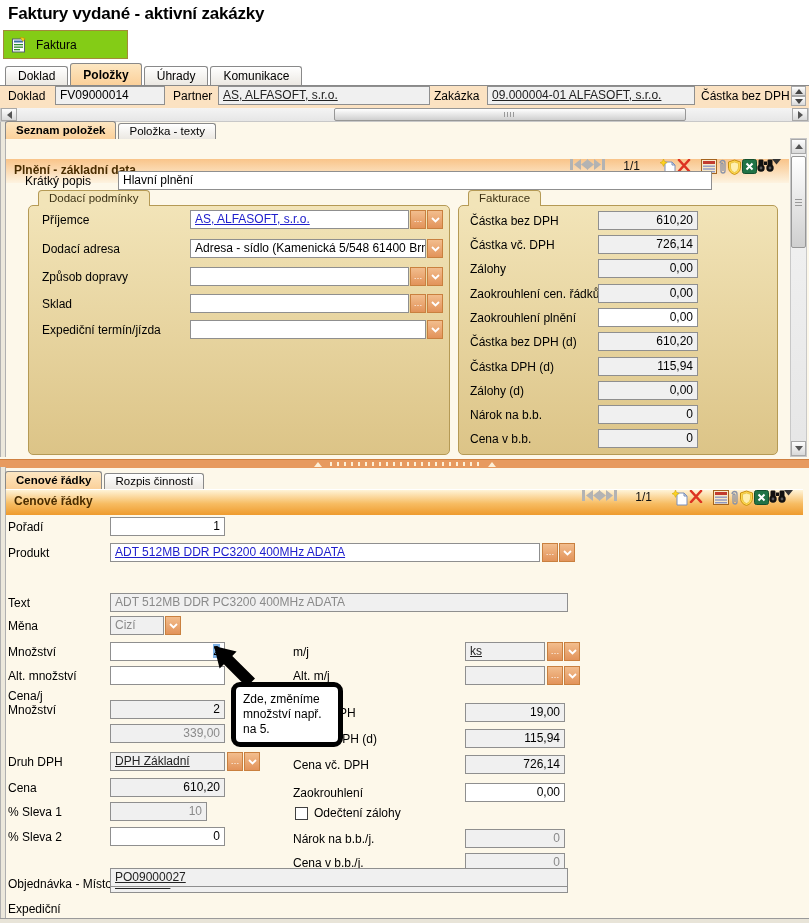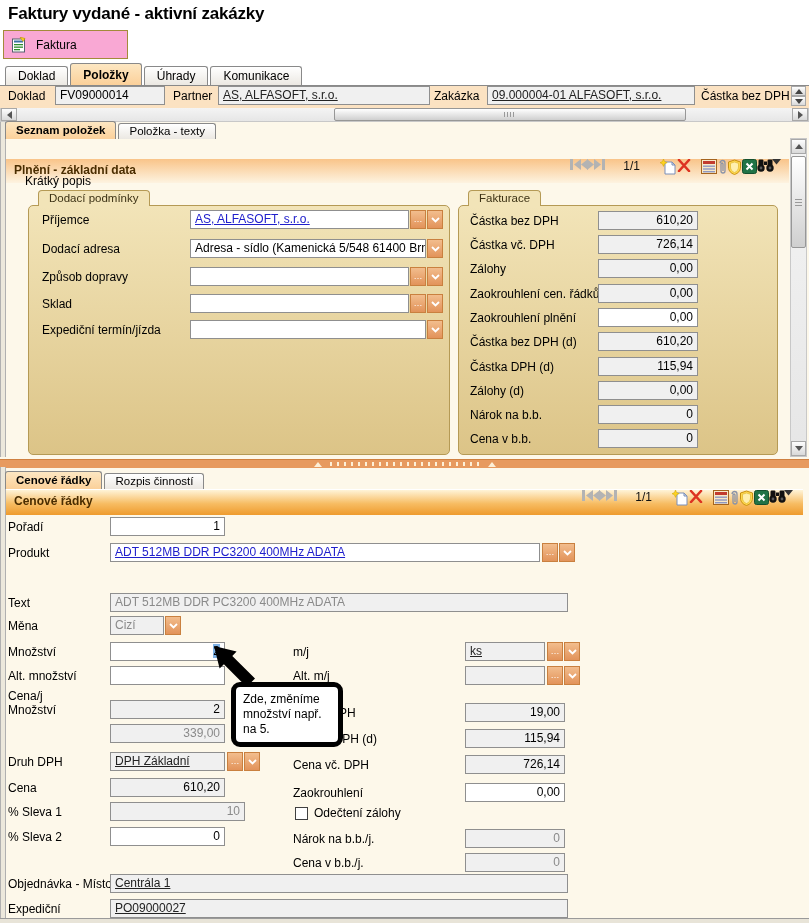--- a/index.html
+++ b/index.html
@@ -48,21 +48,21 @@
   .chk{position:absolute;width:13px;height:13px;background:#fff;border:1px solid #404040;box-sizing:border-box;cursor:pointer;}
   .sel{background:#7fb2e5;}
   .splitter{position:absolute;left:0;width:809px;height:8px;background:#e79a5f;border-top:1px solid #cf8040;
             display:flex;align-items:center;justify-content:center;cursor:row-resize;}
   .splitter .dots{width:150px;height:4px;background:repeating-linear-gradient(90deg,#fdf0d8 0 2px,rgba(0,0,0,0) 2px 7px);margin:0 8px;}
   .splitter .tri{width:0;height:0;border-left:4px solid transparent;border-right:4px solid transparent;border-bottom:5px solid #fdf0d8;}
   .callout{position:absolute;background:#fff;border:5px solid #000;border-radius:9px;padding:5px 7px;
            line-height:15px;z-index:6;}
   .whiteband{position:absolute;left:0;top:0;width:809px;height:85px;background:#ffffff;}
   .docbar{position:absolute;left:0;top:85px;width:809px;height:22px;background:#fbe2c2;border-top:1px solid #898989;z-index:2;}
-  .fbtn{position:absolute;left:3px;top:30px;width:125px;height:29px;background:#f9a8d4;border:1px solid #a38a3a;
+  .fbtn{position:absolute;left:3px;top:30px;width:125px;height:29px;background:#84cc16;border:1px solid #a38a3a;
         box-sizing:border-box;display:flex;align-items:center;cursor:pointer;}
   .fbtn .ic{margin:0 10px 0 7px;display:inline-flex;}
   .title{position:absolute;left:8px;top:4px;font-size:17px;font-weight:bold;letter-spacing:-0.2px;}
 </style>
 </head>
 <body>
 
 <div id="app">
 
   <div class="whiteband"></div>
@@ -206,20 +206,21 @@
         </span>
       <span class="tic" style="margin-left:-2px">
           <svg width="9" height="6">
             <polygon points="0,0 9,0 4.5,5.5" fill="#333"></polygon>
           </svg>
         </span>
     </div>
   </div>
 
   <div class="lbl" style="left:25px;top:172px">Krátký popis</div>
+  <div class="fld" style="left:118px;top:171px;width:594px">Hlavní plnění</div>
 
   <div class="grptab" style="left:38px;top:190px">Dodací podmínky</div>
   <div class="grp" style="left:28px;top:205px;width:420px;height:248px"></div>
 
   <div class="lbl" style="left:42px;top:211px">Příjemce</div>
   <div class="fld" style="left:190px;top:210px;width:219px"><span class="lnk">AS, ALFASOFT, s.r.o.</span></div>
   <div class="sq" style="left:410px;top:210px">…</div>
   <div class="sq" style="left:427px;top:210px"><svg width="9" height="6">
         <polyline points="1,1 4.5,4.5 8,1" fill="none" stroke="#fff" stroke-width="1.8"></polyline>
       </svg></div>
@@ -420,21 +421,21 @@
   <div class="fld ro" style="left:110px;top:752px;width:115px"><span class="lnkd dim">DPH Základní</span></div>
   <div class="sq" style="left:227px;top:752px">…</div>
   <div class="sq" style="left:244px;top:752px"><svg width="9" height="6">
         <polyline points="1,1 4.5,4.5 8,1" fill="none" stroke="#fff" stroke-width="1.8"></polyline>
       </svg></div>
 
   <div class="lbl" style="left:8px;top:779px">Cena</div>
   <div class="fld ro num" style="left:110px;top:778px;width:115px">610,20</div>
 
   <div class="lbl" style="left:8px;top:803px">% Sleva 1</div>
-  <div class="fld ro num dim" style="left:110px;top:802px;width:135px">10</div>
+  <div class="fld ro num dim" style="left:110px;top:802px;width:97px">10</div>
 
   <div class="lbl" style="left:8px;top:828px">% Sleva 2</div>
   <div class="fld num" style="left:110px;top:827px;width:115px">0</div>
 
   <div class="lbl" style="left:293px;top:643px">m/j</div>
   <div class="fld ro" style="left:465px;top:642px;width:80px"><span class="lnkd dim">ks</span></div>
   <div class="sq" style="left:547px;top:642px">…</div>
   <div class="sq" style="left:564px;top:642px"><svg width="9" height="6">
         <polyline points="1,1 4.5,4.5 8,1" fill="none" stroke="#fff" stroke-width="1.8"></polyline>
       </svg></div>
@@ -464,21 +465,21 @@
   <div class="lbl" style="left:293px;top:830px">Nárok na b.b./j.</div>
   <div class="fld ro num dim" style="left:465px;top:829px;width:100px">0</div>
 
   <div class="lbl" style="left:293px;top:854px">Cena v b.b./j.</div>
   <div class="fld ro num dim" style="left:465px;top:853px;width:100px">0</div>
 
   <div class="lbl" style="left:8px;top:875px">Objednávka - Místo</div>
   <div class="fld ro" style="left:110px;top:874px;width:458px"><span class="lnkd">Centrála 1</span></div>
 
   <div class="lbl" style="left:8px;top:900px">Expediční</div>
-  <div class="fld ro" style="left:110px;top:899px;width:458px"><span class="lnkd">PO09000027</span></div>
+  <div class="fld ro" style="left:110px;top:868px;width:458px"><span class="lnkd">PO09000027</span></div>
 
   <svg class="abs" style="left:210px;top:644px;z-index:6" width="60" height="55">
     <polygon points="4,2 26.6,7.6 22.3,11.9 45,34.6 36.6,43 13.9,20.3 9.6,24.6" fill="#000"></polygon>
   </svg>
   <div class="callout" style="left:231px;top:682px;width:88px">Zde, změníme množství např. na 5.</div>
 
   <div class="abs" style="left:0;top:918px;width:809px;height:5px;border-top:1px solid #9a9a9a;background:#e8e4d8"></div>
 
 </div>
 

